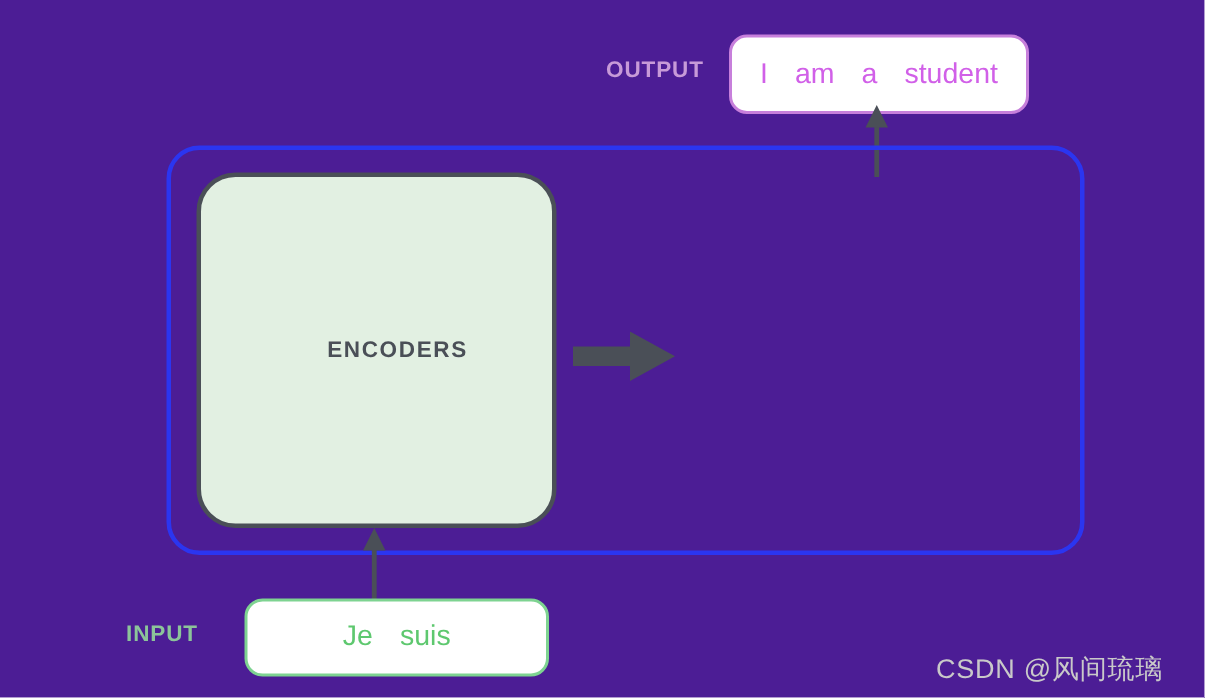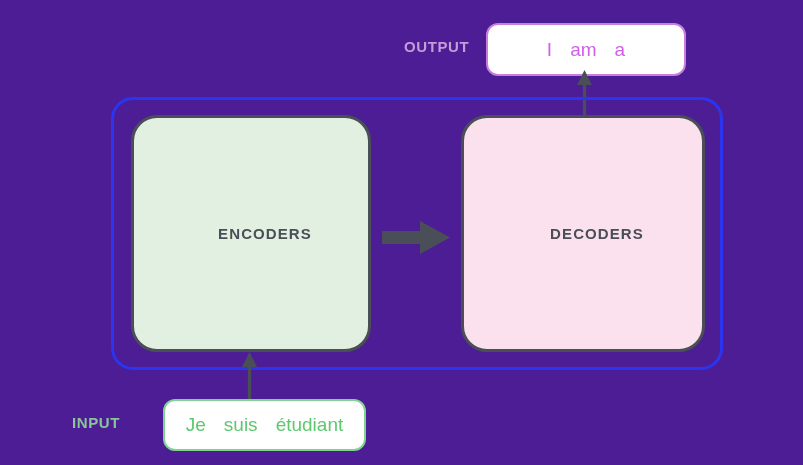--- a/index.html
+++ b/index.html
@@ -47,21 +47,21 @@
     color: #d160e8;
     font-size: 19px;
     font-weight: 500;
     padding: 0 9px;
     white-space: nowrap;
   }
 
   
   #input-label {
     position: absolute;
-    left: 72px;
+    left: 84px;
     top: 414px;
     font-size: 15px;
     font-weight: 600;
     letter-spacing: 0.6px;
     color: #8cc49a;
     white-space: nowrap;
   }
   #input-box {
     position: absolute;
     left: 163px;
@@ -170,48 +170,46 @@
 <body>
 
 <div id="canvas">
 
   <div id="output-label">OUTPUT</div>
 
   <div id="output-box">
     <span class="token">I</span>
     <span class="token">am</span>
     <span class="token">a</span>
+    <span class="token">student</span>
   </div>
 
   <svg id="output-arrow" class="thin-arrow" viewBox="0 0 23 48">
     <line x1="11.5" y1="48" x2="11.5" y2="12" stroke="#4a4f57" stroke-width="3.2"></line>
     <polygon points="11.5,0 19,15 4,15" fill="#4a4f57"></polygon>
   </svg>
 
   <div id="model-container"></div>
 
   <div id="encoders-box" class="stack-box">
     <span class="stack-label">ENCODERS</span>
   </div>
 
   <svg id="encoder-decoder-arrow" viewBox="0 0 68 33">
     <polygon points="0,10 38,10 38,0 68,16.5 38,33 38,23 0,23" fill="#4a4f57"></polygon>
   </svg>
 
-  <div id="decoders-box" class="stack-box">
-    <span class="stack-label">DECODERS</span>
-  </div>
 
   <svg id="input-arrow" class="thin-arrow" viewBox="0 0 23 50">
     <line x1="11.5" y1="50" x2="11.5" y2="12" stroke="#4a4f57" stroke-width="3.2"></line>
     <polygon points="11.5,0 19,15 4,15" fill="#4a4f57"></polygon>
   </svg>
 
   <div id="input-label">INPUT</div>
 
   <div id="input-box">
     <span class="token">Je</span>
     <span class="token">suis</span>
-    <span class="token">étudiant</span>
   </div>
 
+  <div id="watermark">CSDN @风间琉璃</div>
 
 </div>
 
 </body></html>

